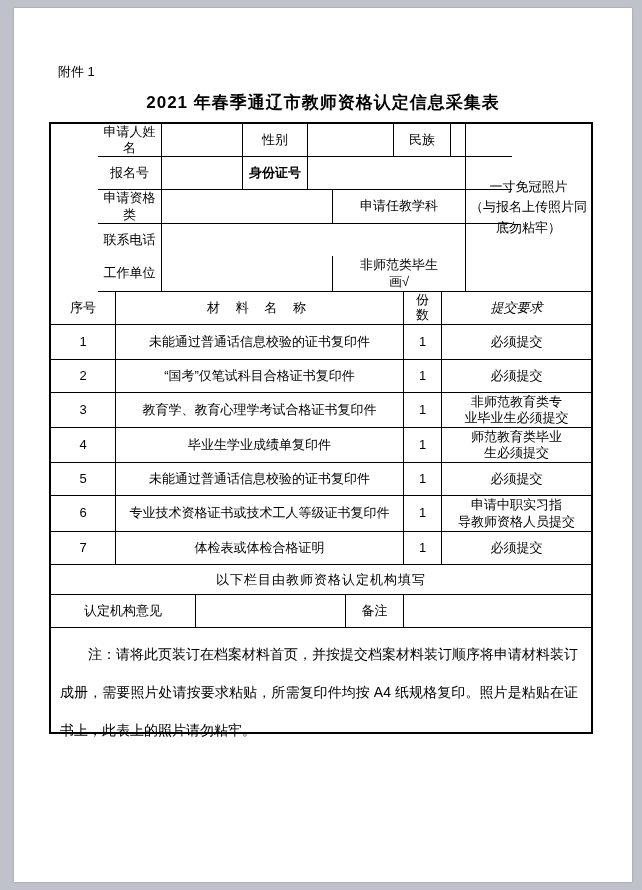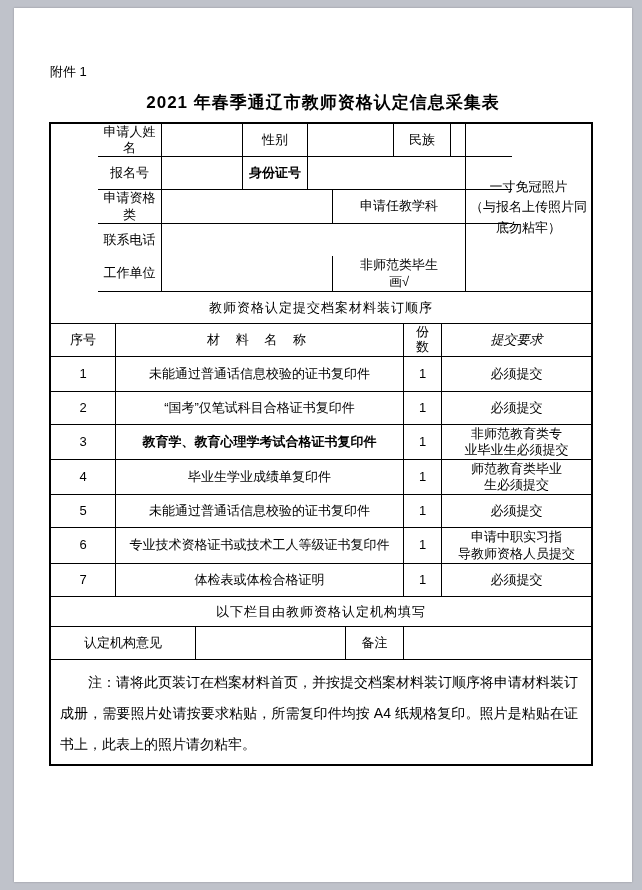--- a/index.html
+++ b/index.html
@@ -6,21 +6,21 @@
   body{
     width:642px;height:890px;position:relative;
     background:#bfc2ca;
     font-family:"Liberation Sans","DejaVu Sans",sans-serif;
     color:#000;
   }
   .sheet{
     position:absolute;left:14px;top:8px;width:618px;height:874px;
     background:#ffffff;box-shadow:0 0 2px rgba(0,0,0,.25);
   }
-  .attach{position:absolute;left:36px;top:55px;font-size:13px;}
+  .attach{position:absolute;left:44px;top:55px;font-size:13px;}
   .doc-title{
     position:absolute;left:0;top:83px;width:100%;text-align:center;
     font-size:17px;font-weight:bold;letter-spacing:1px;
   }
   .formtable{
     position:absolute;left:35px;top:114px;width:544px;
     border:2px solid #000;box-sizing:border-box;background:#fff;
   }
   .trow{display:flex;border-bottom:1px solid #000;box-sizing:border-box;}
   .trow.last{border-bottom:none;}
@@ -40,21 +40,21 @@
     font-size:13px;text-align:center;white-space:pre-line;line-height:1.55;
   }
   .sechdr{
     display:flex;align-items:center;justify-content:center;
     border-bottom:1px solid #000;box-sizing:border-box;
     font-size:13px;letter-spacing:1px;
   }
   .narrow-inner{display:inline-block;width:16px;line-height:1.15;}
   .notebox{
     box-sizing:border-box;height:104px;padding:7px 13px 0 9px;
-    font-size:14px;line-height:31px;text-align:justify;
+    font-size:14px;line-height:38px;text-align:justify;
   }
   .notebox .note-p{text-indent:2em;margin:0;}
 </style>
 </head>
 <body>
 
 <div class="sheet">
 
   <div class="attach">附件 1</div>
   <div class="doc-title">2021 年春季通辽市教师资格认定信息采集表</div>
@@ -93,21 +93,20 @@
           <div class="cell" style="width:133px;">非师范类毕生
 画√</div>
           <div class="cell endc" style="width:46px;"></div>
         </div>
       </div>
       <div class="photo">一寸免冠照片
 （与报名上传照片同
 底勿粘牢）</div>
     </div>
 
-    <div class="sechdr" style="height:32px;">教师资格认定提交档案材料装订顺序</div>
 
     <div class="trow" style="height:33px;">
       <div class="cell" style="width:65px;">序号</div>
       <div class="cell" style="width:288px;letter-spacing:6px;">材 料 名 称</div>
       <div class="cell" style="width:38px;"><span class="narrow-inner">份数</span></div>
       <div class="cell endc" style="width:149px;font-style:italic;">提交要求</div>
     </div>
 
     <div class="trow" style="height:35px;">
       <div class="cell" style="width:65px;">1</div>
@@ -116,21 +115,21 @@
       <div class="cell endc" style="width:149px;">必须提交</div>
     </div>
     <div class="trow" style="height:33px;">
       <div class="cell" style="width:65px;">2</div>
       <div class="cell" style="width:288px;">“国考”仅笔试科目合格证书复印件</div>
       <div class="cell" style="width:38px;">1</div>
       <div class="cell endc" style="width:149px;">必须提交</div>
     </div>
     <div class="trow" style="height:35px;">
       <div class="cell" style="width:65px;">3</div>
-      <div class="cell" style="width:288px;font-weight:bold;">教育学、教育心理学考试合格证书复印件</div>
+      <div class="cell" style="width:288px;">教育学、教育心理学考试合格证书复印件</div>
       <div class="cell" style="width:38px;">1</div>
       <div class="cell endc" style="width:149px;">非师范教育类专
 业毕业生必须提交</div>
     </div>
     <div class="trow" style="height:35px;">
       <div class="cell" style="width:65px;">4</div>
       <div class="cell" style="width:288px;">毕业生学业成绩单复印件</div>
       <div class="cell" style="width:38px;">1</div>
       <div class="cell endc" style="width:149px;">师范教育类毕业
 生必须提交</div>

